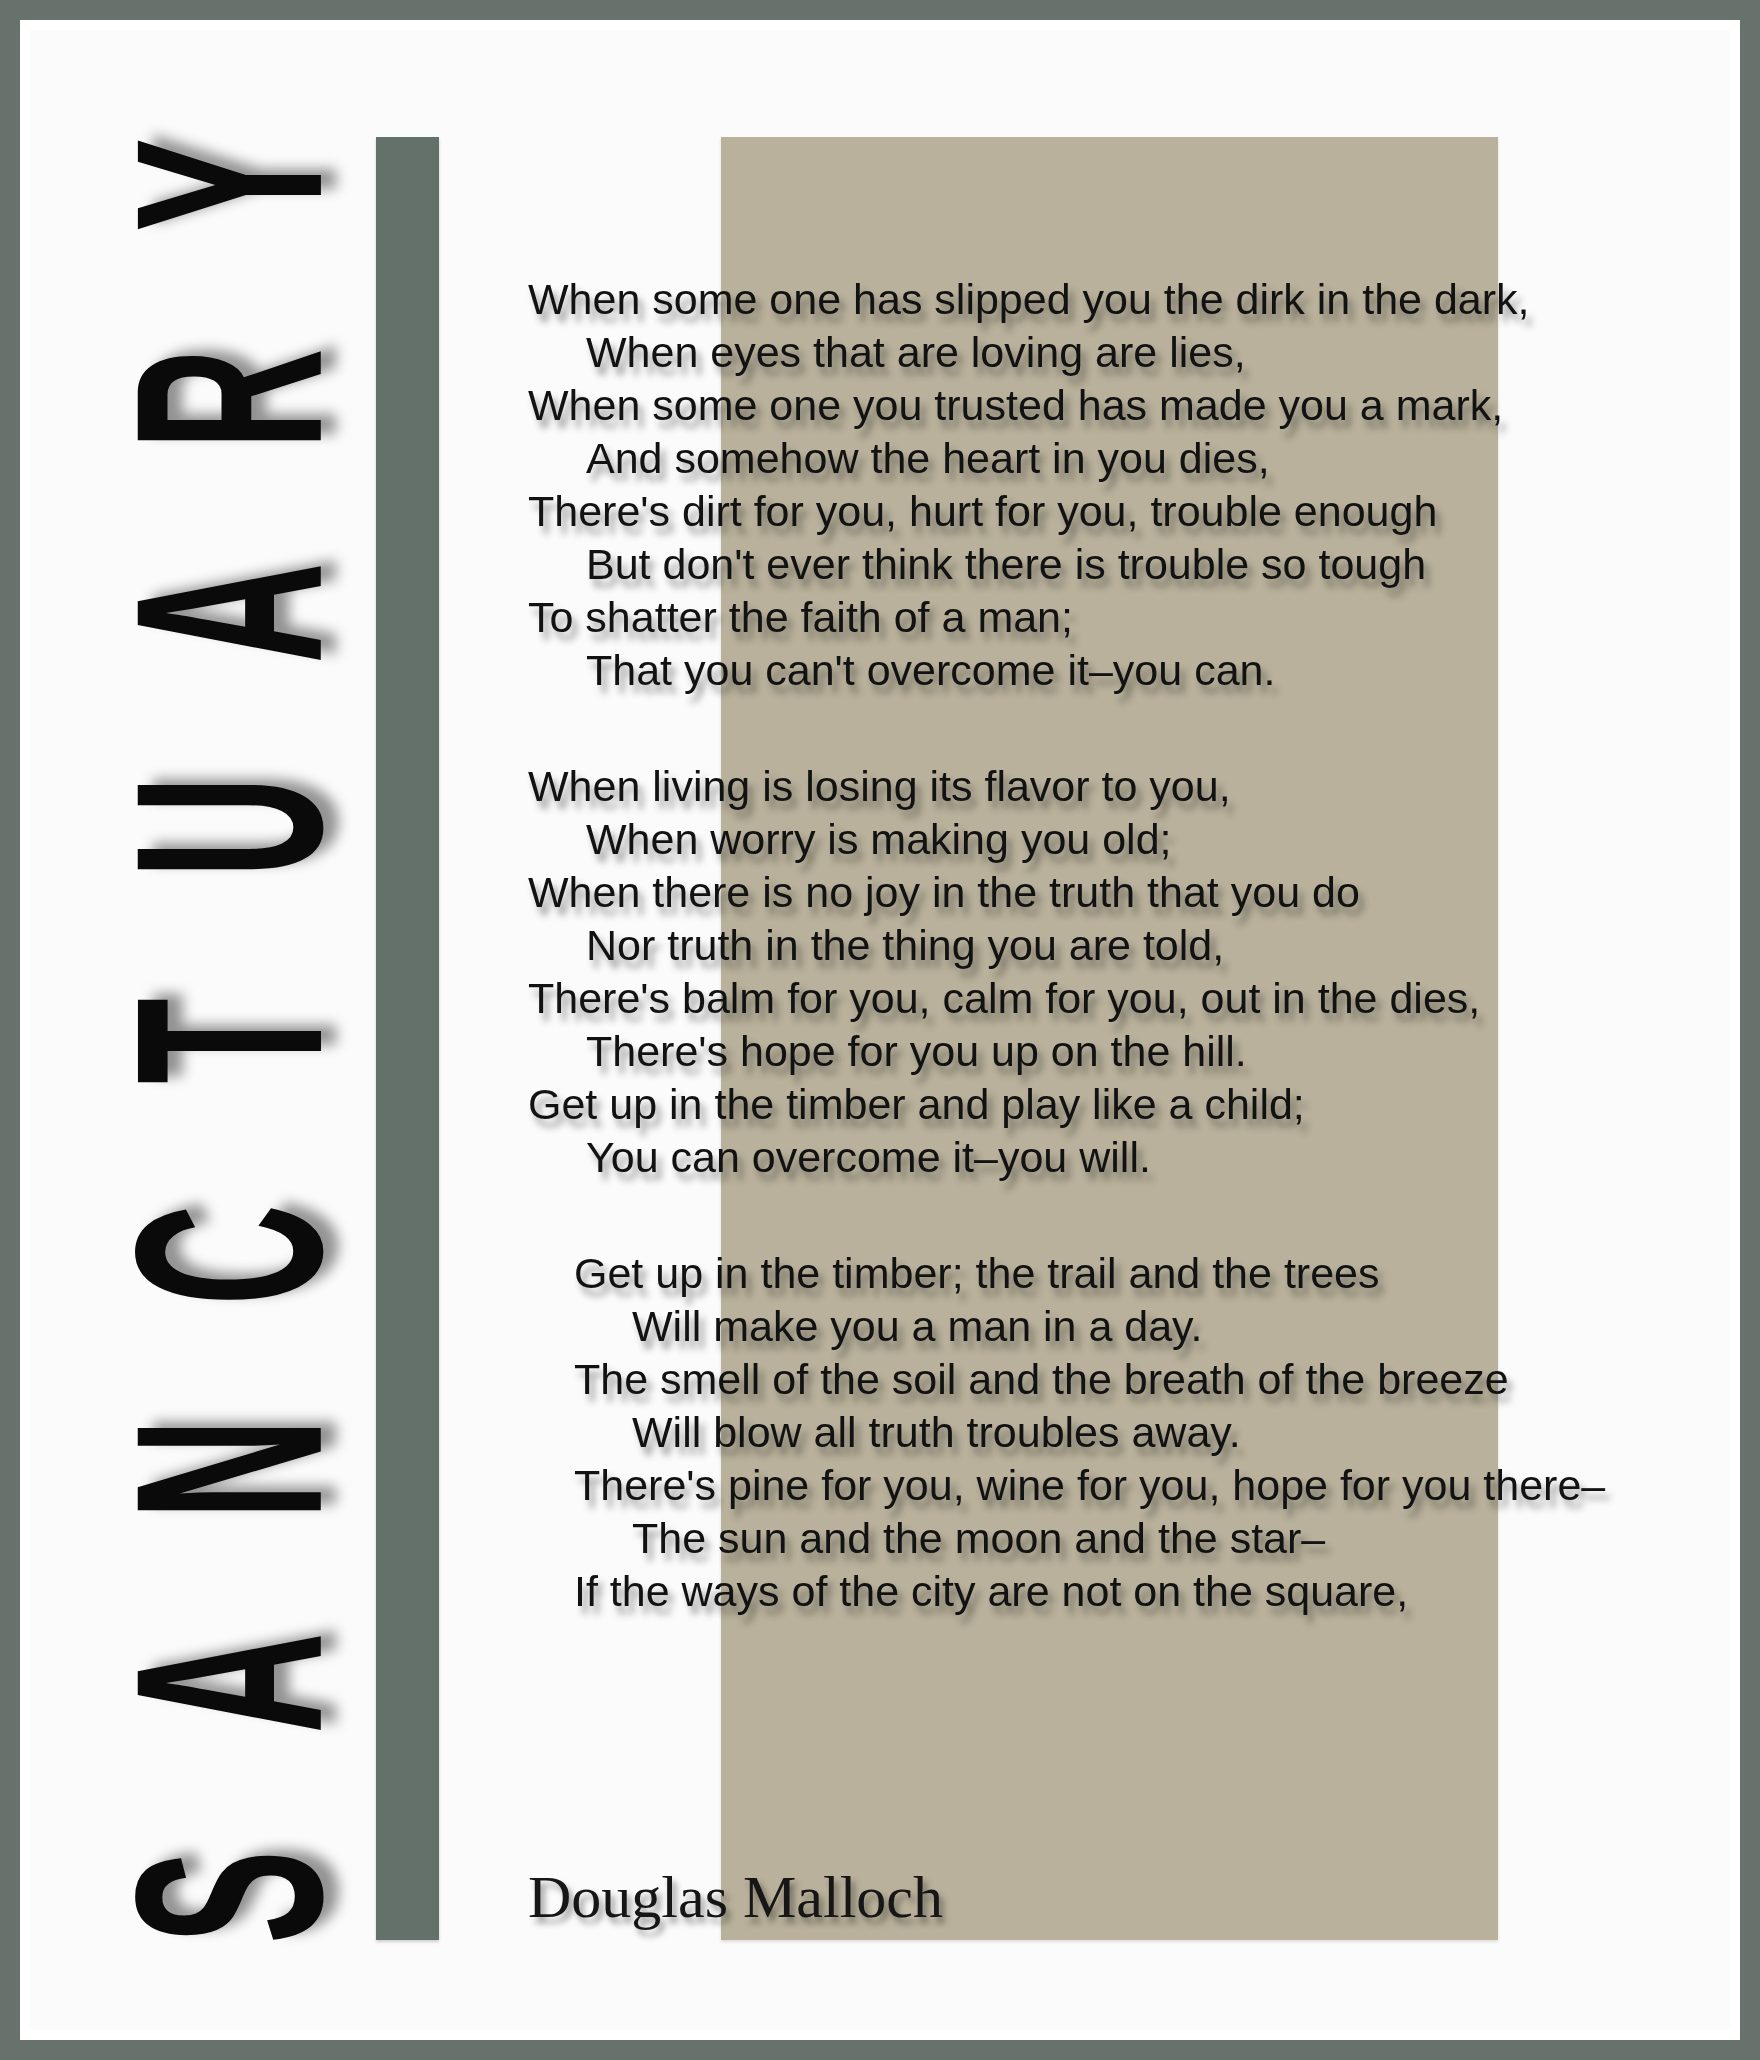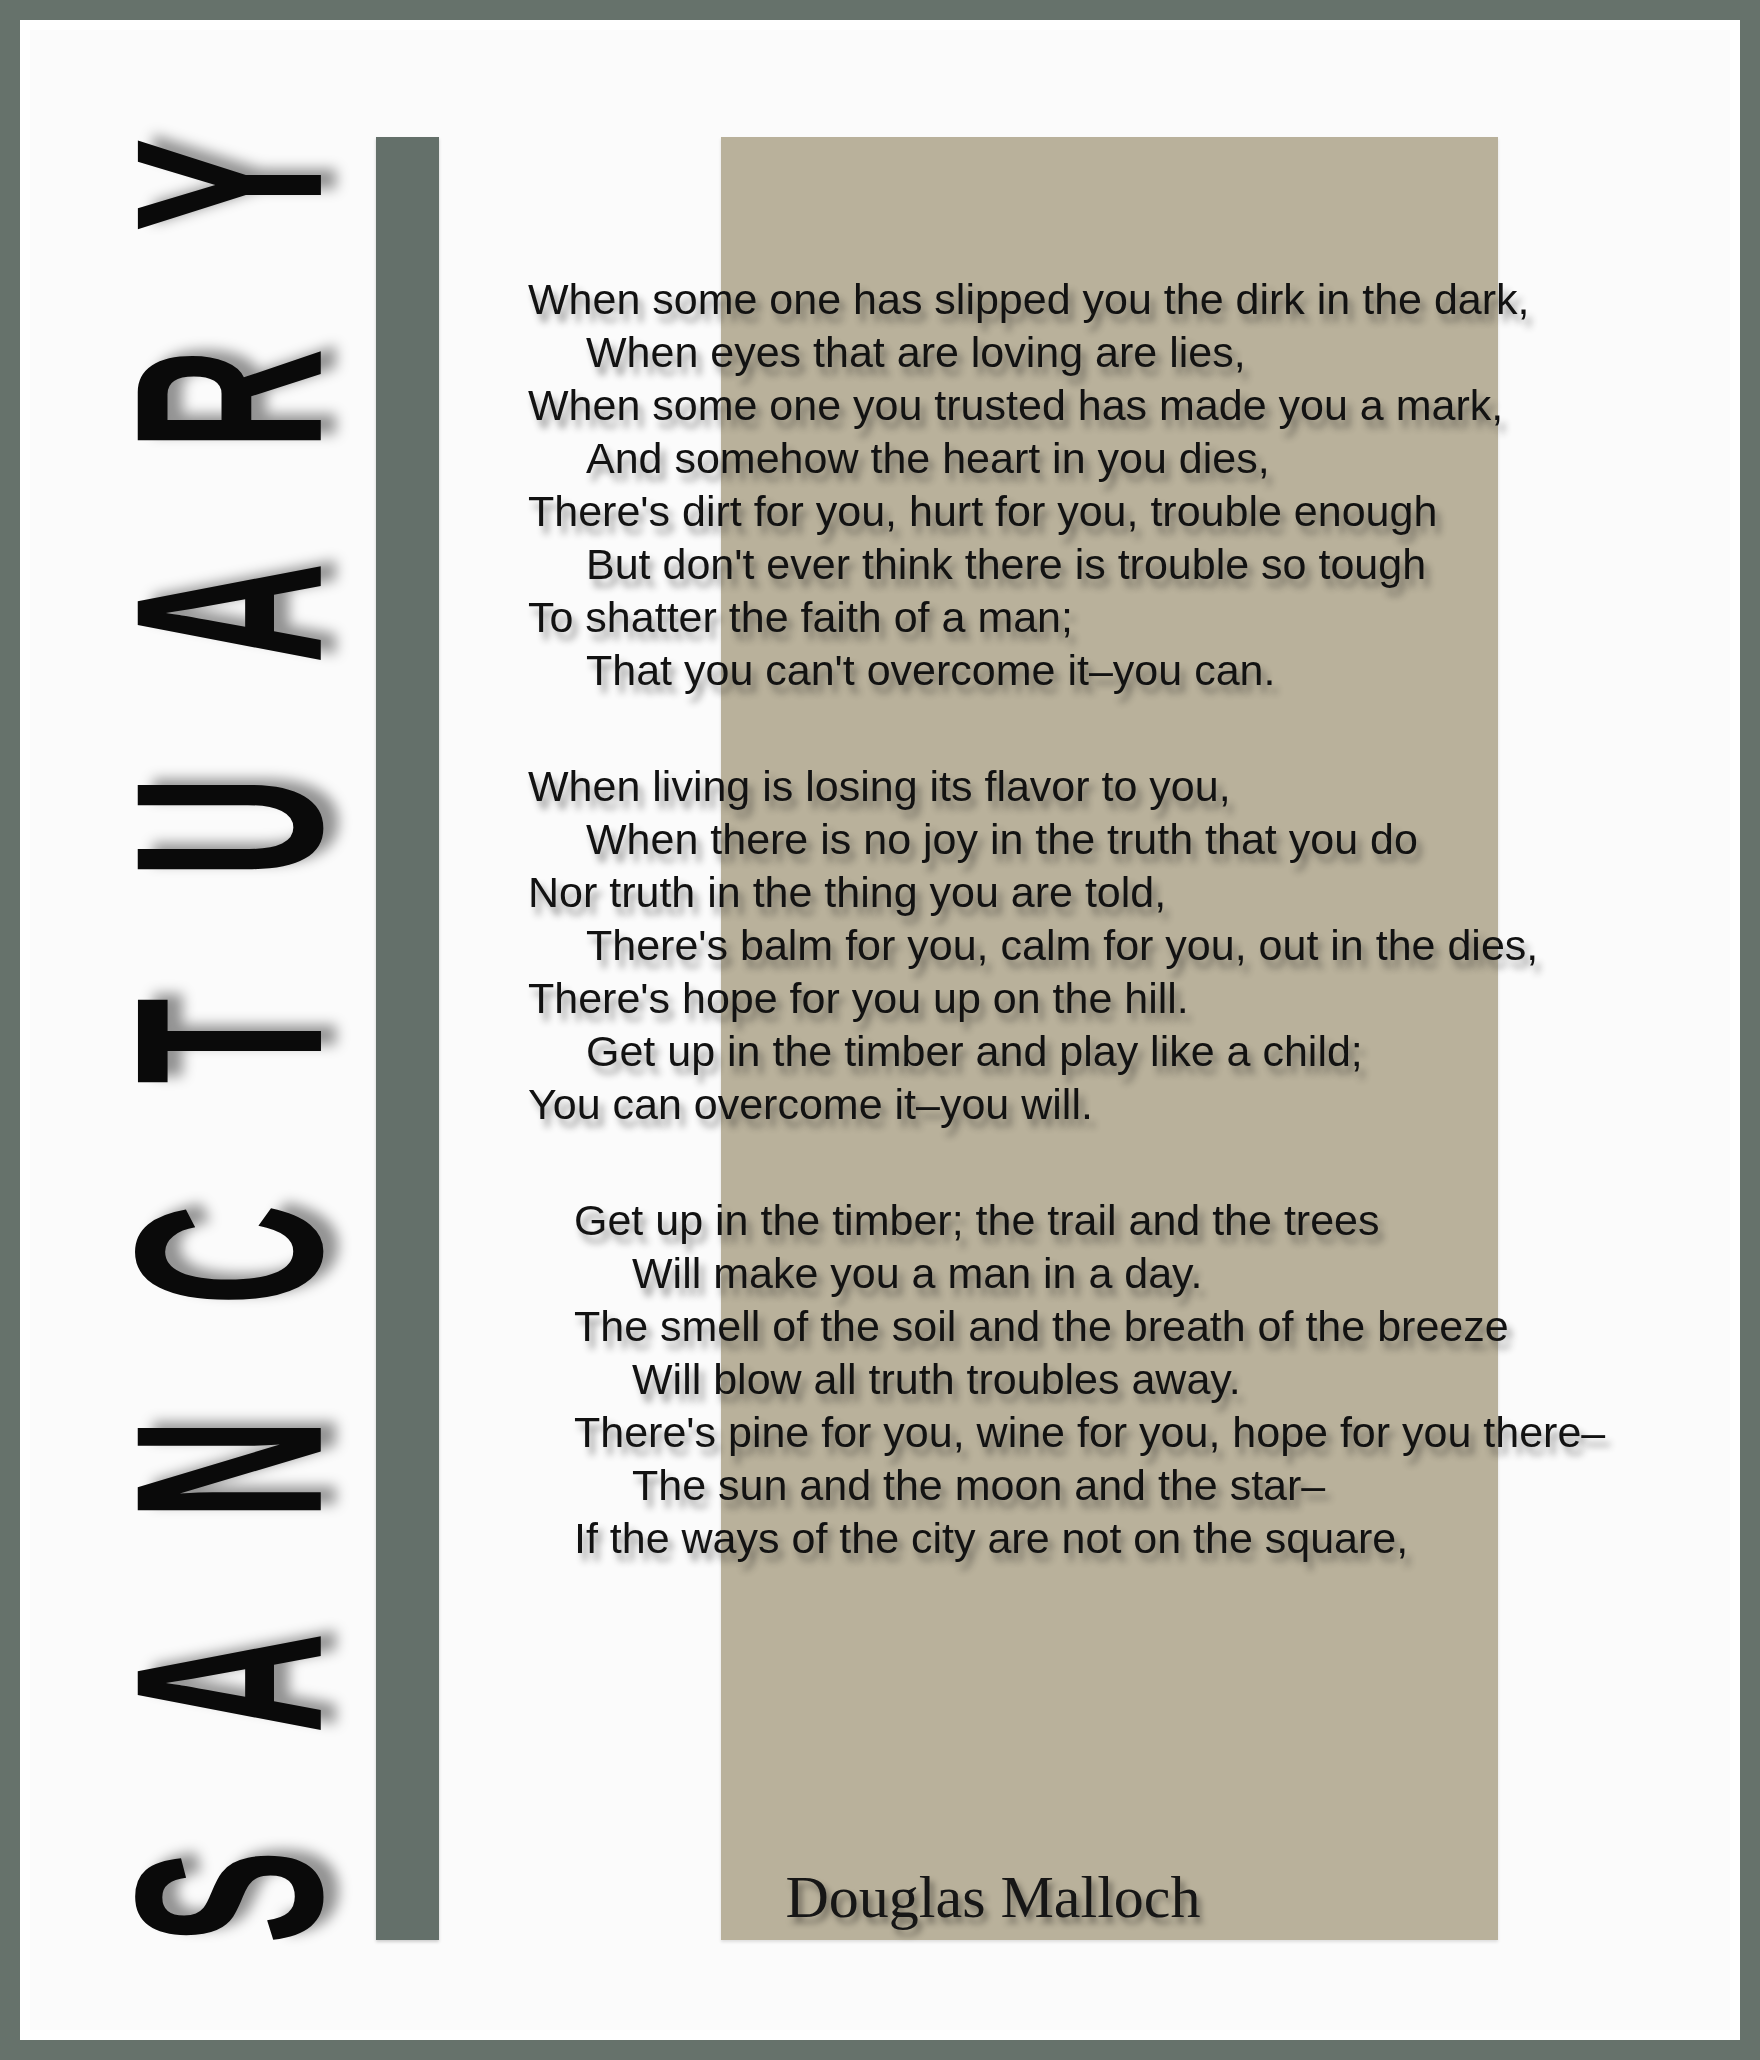--- a/index.html
+++ b/index.html
@@ -63,21 +63,21 @@
     white-space:nowrap;
   }
   .stanza{margin-bottom:63px;}
   .stanza:last-child{margin-bottom:0;margin-left:46px;}
   .line{text-shadow:5px 8px 7px rgba(30,30,30,0.45);}
   .line:nth-child(even){padding-left:58px;}
 
   
   .author{
     position:absolute;left:498px;top:1832px;width:930px;
-    text-align:center;
+    text-align:left;
     font-family:"Liberation Serif", serif;
     font-size:60px;line-height:70px;
     color:#161616;
     text-shadow:4px 6px 6px rgba(0,0,0,0.4);
   }
 </style>
 </head>
 <body>
 
 <div class="canvas">
@@ -124,20 +124,21 @@
             <div class="line">When eyes that are loving are lies,</div>
             <div class="line">When some one you trusted has made you a mark,</div>
             <div class="line">And somehow the heart in you dies,</div>
             <div class="line">There's dirt for you, hurt for you, trouble enough</div>
             <div class="line">But don't ever think there is trouble so tough</div>
             <div class="line">To shatter the faith of a man;</div>
             <div class="line">That you can't overcome it–you can.</div>
           </div>
           <div class="stanza">
             <div class="line">When living is losing its flavor to you,</div>
+            <div class="line">When worry is making you old;</div>
             <div class="line">When there is no joy in the truth that you do</div>
             <div class="line">Nor truth in the thing you are told,</div>
             <div class="line">There's balm for you, calm for you, out in the dies,</div>
             <div class="line">There's hope for you up on the hill.</div>
             <div class="line">Get up in the timber and play like a child;</div>
             <div class="line">You can overcome it–you will.</div>
           </div>
           <div class="stanza">
             <div class="line">Get up in the timber; the trail and the trees</div>
             <div class="line">Will make you a man in a day.</div>

